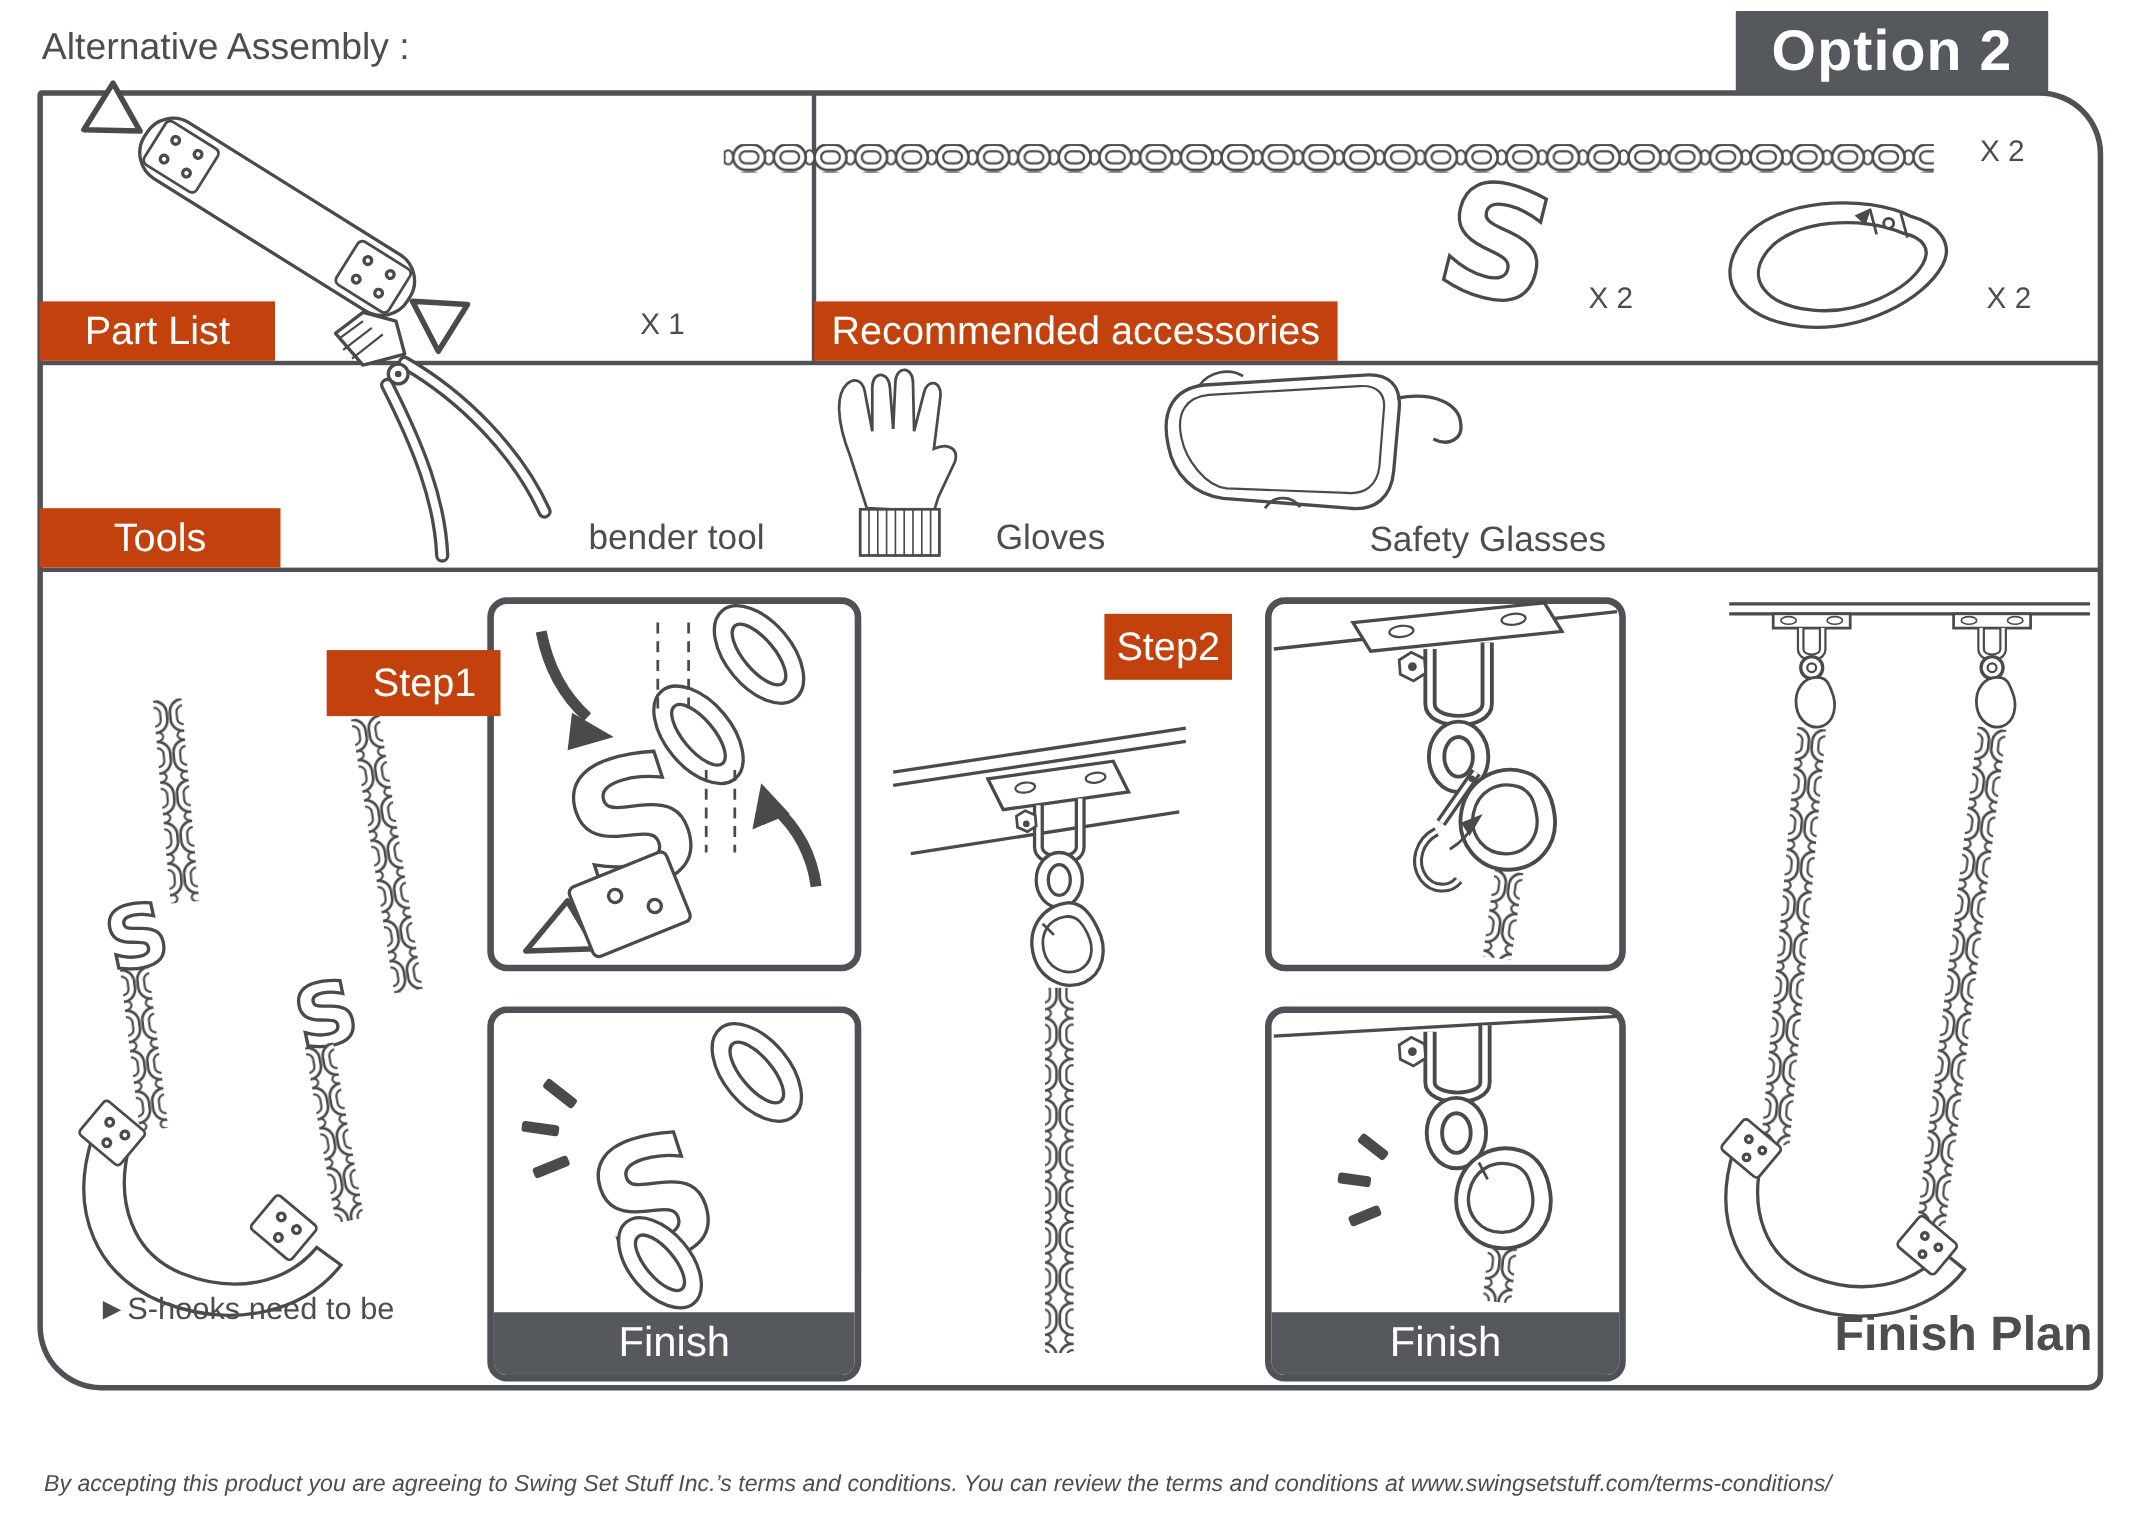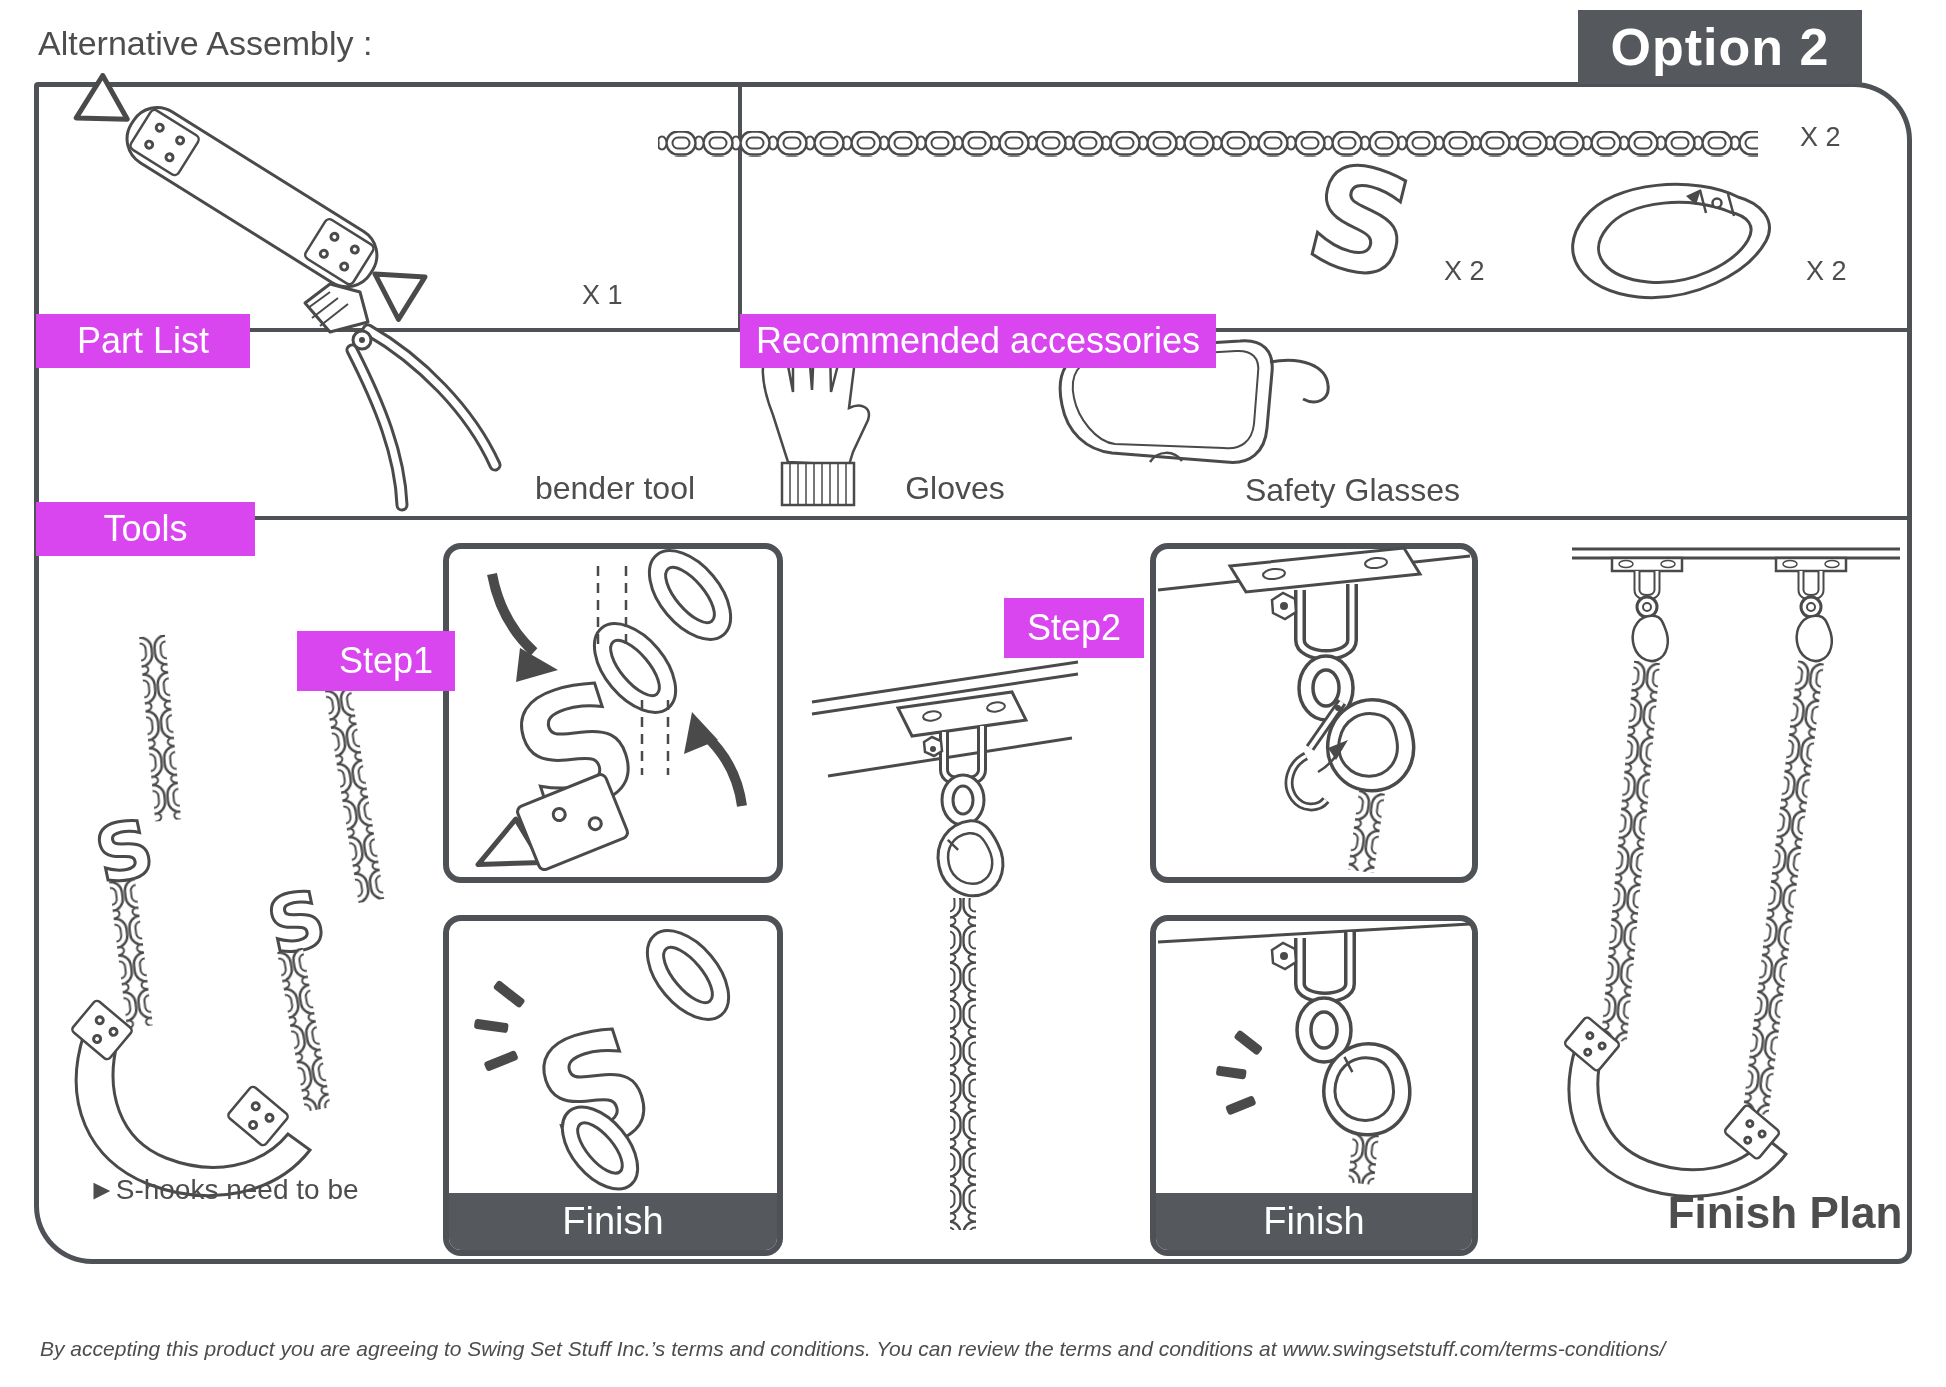--- a/index.html
+++ b/index.html
@@ -7,22 +7,22 @@
         font-family:"Liberation Sans",sans-serif;color:#4d4d4d;}
   .abs{position:absolute;}
   .title{left:38px;top:24px;font-size:34px;color:#4d4d4d;z-index:4;}
   .badge{left:1578px;top:10px;width:284px;height:74px;background:#55585C;color:#fff;
          font-size:52px;font-weight:bold;display:flex;align-items:center;
          justify-content:center;z-index:4;letter-spacing:1px;}
   .panel{left:34px;top:82px;width:1878px;height:1182px;border:5px solid #4e5256;
          border-radius:4px 58px 14px 58px;box-sizing:border-box;background:#fff;z-index:1;}
   .div-v{left:738px;top:84px;width:4px;height:246px;background:#4e5256;z-index:1;}
   .div-h{left:36px;width:1872px;height:4px;background:#4e5256;z-index:1;}
-  .bar{background:#d946ef;color:#fff;display:flex;align-items:center;justify-content:center;
-       font-size:36px;z-index:4;margin-top:40px;}
+  .bar{background:#c2410c;color:#fff;display:flex;align-items:center;justify-content:center;
+       font-size:36px;z-index:4;}
   .qty{font-size:27px;color:#4d4d4d;z-index:4;}
   .toolname{font-size:32px;color:#4d4d4d;z-index:4;text-align:center;}
   .stepbox{background:#fff;border:6px solid #4e5256;border-radius:18px;box-sizing:border-box;z-index:2;}
   .finishbar{background:#55585C;color:#fff;display:flex;align-items:center;justify-content:center;
              font-size:38px;border-radius:0 0 12px 12px;z-index:4;}
   .note{left:88px;top:1172px;font-size:28px;color:#4d4d4d;line-height:36px;z-index:4;}
   .note .l2{padding-left:14px;}
   .finishplan{left:1660px;top:1188px;width:250px;font-size:44px;font-weight:bold;color:#4d4d4d;
               text-align:center;z-index:4;}
   .footer{left:40px;top:1283px;width:1890px;font-size:21px;font-style:italic;color:#4d4d4d;
@@ -307,21 +307,21 @@
             <circle cx="2" cy="9" r="3"></circle>
         </g>
       </g>
     </g>
   </svg>
 
   <div class="abs bar" style="left:36px;top:274px;width:214px;height:54px;">Part List</div>
   <div class="abs bar" style="left:740px;top:274px;width:476px;height:54px;">Recommended accessories</div>
   <div class="abs bar" style="left:36px;top:462px;width:219px;height:54px;">Tools</div>
   <div class="abs bar" style="left:297px;top:591px;width:138px;height:60px;padding-left:20px;">Step1</div>
-  <div class="abs bar" style="left:1004px;top:558px;width:140px;height:60px;">Step2</div>
+  <div class="abs bar" style="left:1004px;top:558px;width:116px;height:60px;">Step2</div>
 
   <div class="abs qty" style="left:582px;top:280px;">X 1</div>
   <div class="abs qty" style="left:1800px;top:122px;">X 2</div>
   <div class="abs qty" style="left:1444px;top:256px;">X 2</div>
   <div class="abs qty" style="left:1806px;top:256px;">X 2</div>
 
   <div class="abs toolname" style="left:505px;top:470px;width:220px;">bender tool</div>
   <div class="abs toolname" style="left:890px;top:470px;width:130px;">Gloves</div>
   <div class="abs toolname" style="left:1230px;top:472px;width:245px;">Safety Glasses</div>
 

